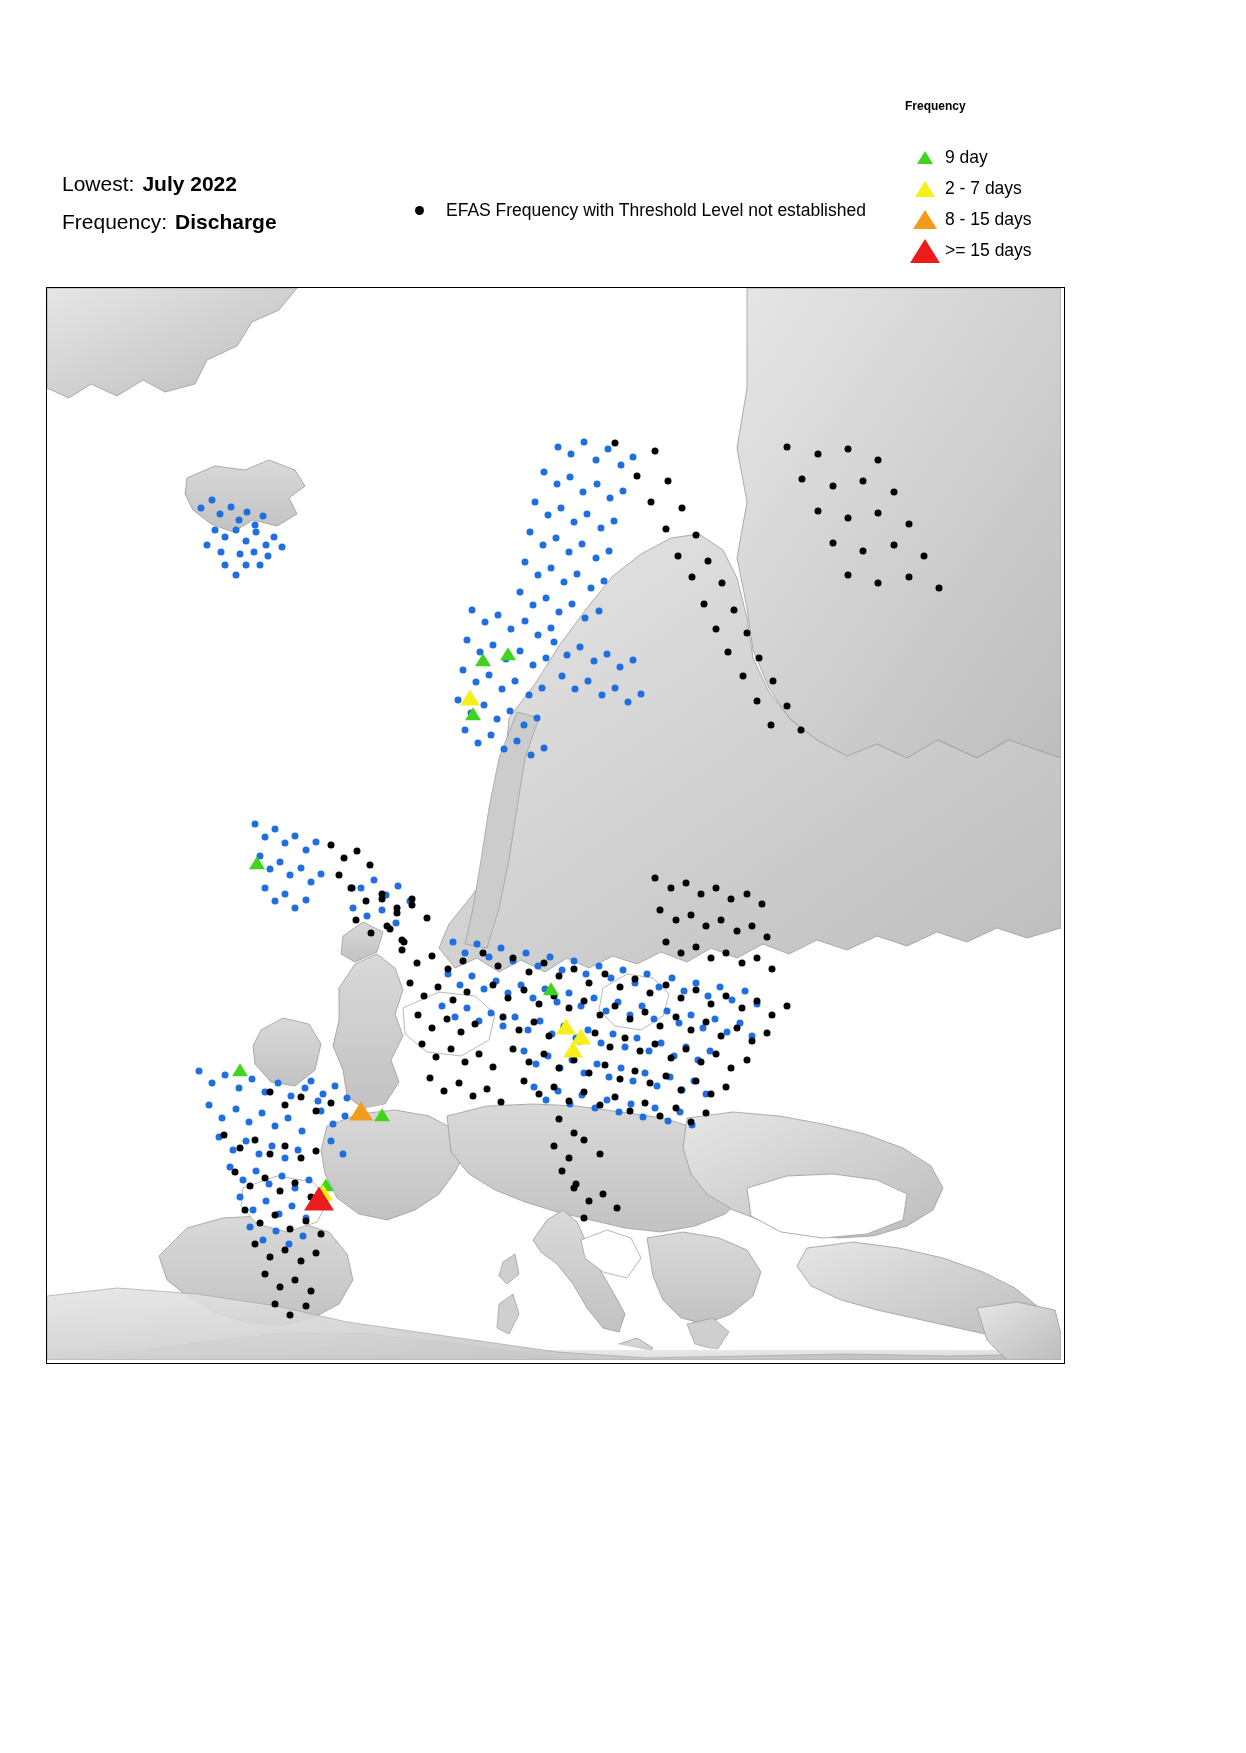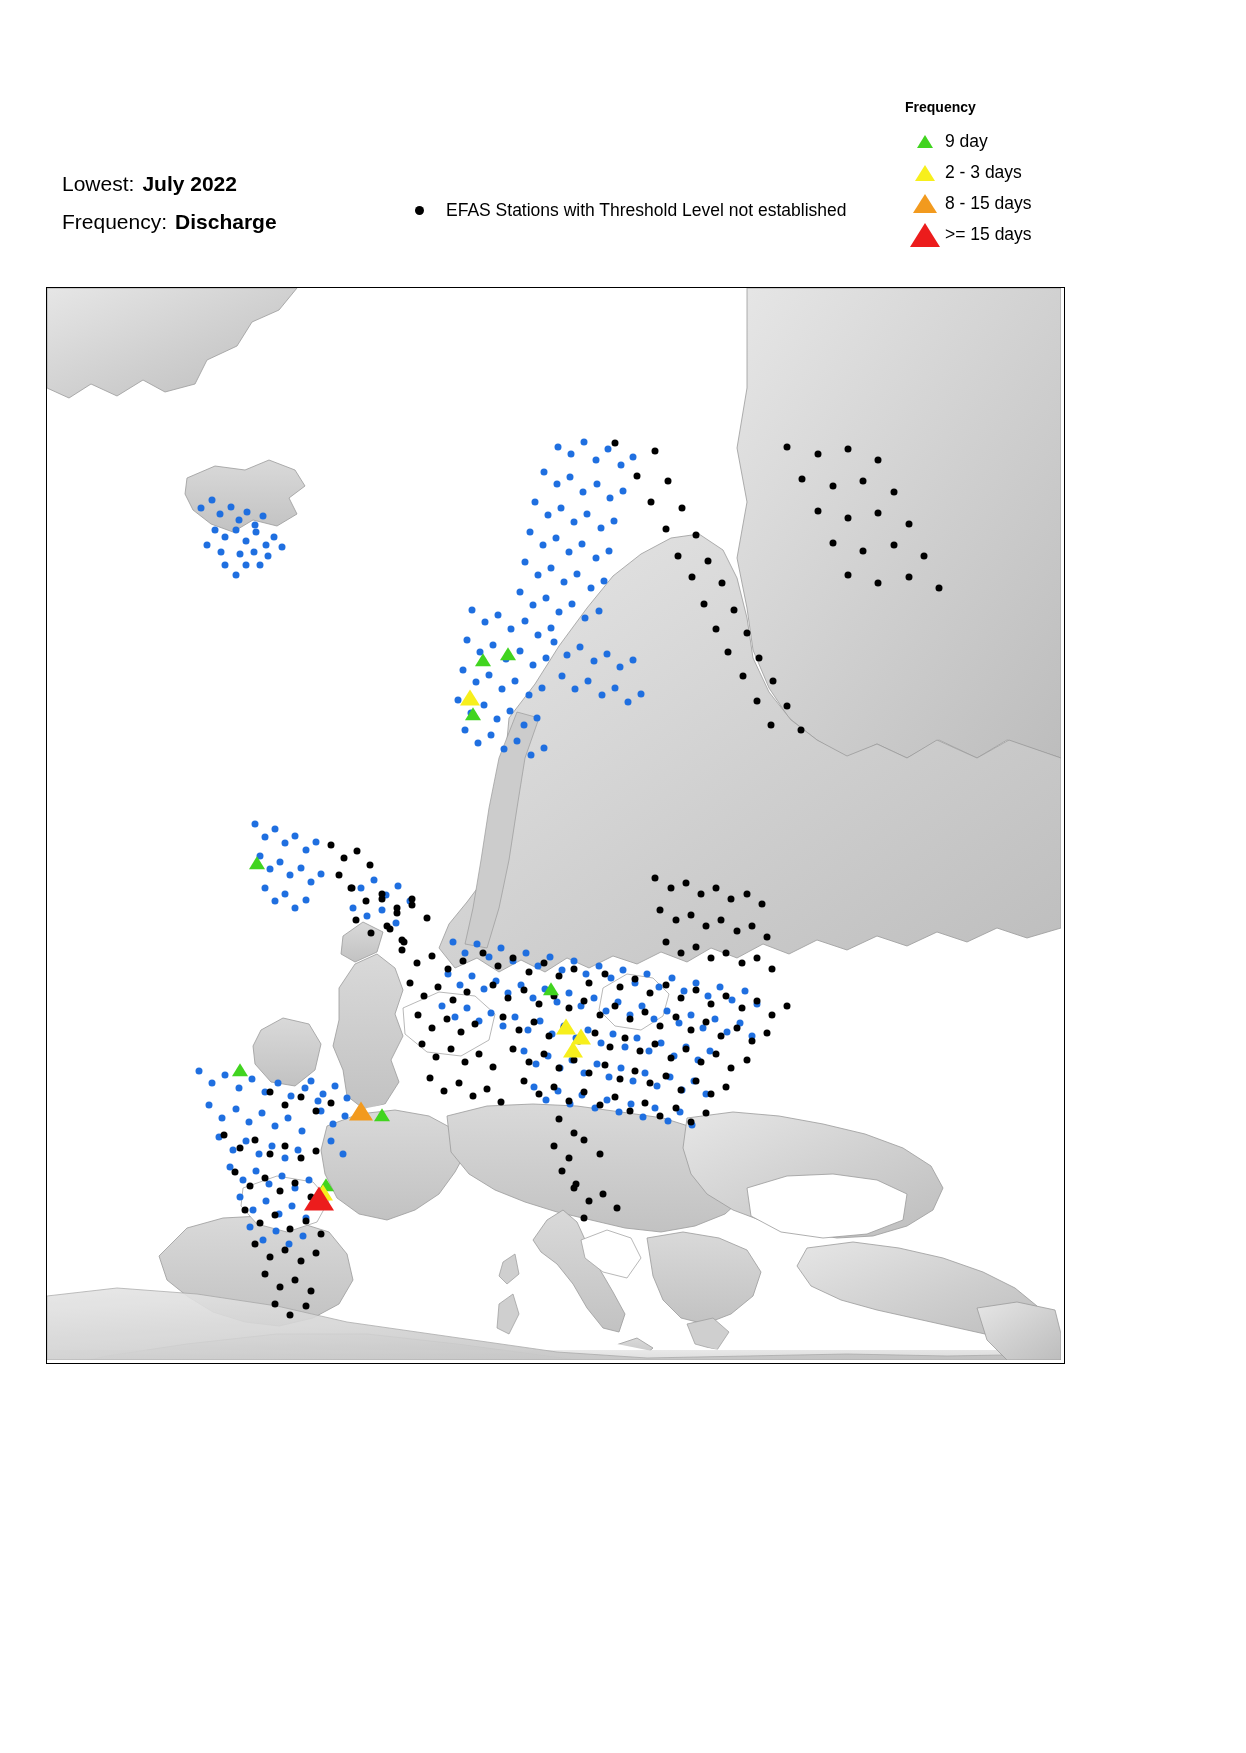--- a/index.html
+++ b/index.html
@@ -77,22 +77,22 @@
 
   
   .freq-legend {
     position: absolute;
     left: 905px;
     top: 99px;
     font-size: 17.5px;
   }
   .freq-title {
     font-weight: bold;
-    font-size: 14px;
-    margin-bottom: 11px;
+    font-size: 12px;
+    margin-bottom: 29px;
   }
   .freq-row {
     display: flex;
     align-items: center;
     height: 31px;
   }
   .tri-wrap {
     width: 40px;
     flex: 0 0 auto;
     display: flex;
@@ -158,37 +158,37 @@
     </div>
     <div class="info-row">
       <span class="info-label">Frequency:</span>
       <span class="info-value">Discharge</span>
     </div>
   </div>
 
   <div class="station-legend">
     <div class="st-row">
       <span class="st-dot black"></span>
-      <span>EFAS Stations with Threshold Level not established</span>
+      <span>EFAS Frequency with Threshold Level not established</span>
     </div>
   </div>
 
   <div class="freq-legend">
     <div class="freq-title">Frequency</div>
     <div class="freq-row">
       <span class="tri-wrap">
         <span class="tri" style="border-width:0 8px 13px 8px;border-bottom-color:#41d41f;"></span>
       </span>
       <span class="freq-label">9 day</span>
     </div>
     <div class="freq-row">
       <span class="tri-wrap">
         <span class="tri" style="border-width:0 10px 16px 10px;border-bottom-color:#f7ef1c;"></span>
       </span>
-      <span class="freq-label">2 - 3 days</span>
+      <span class="freq-label">2 - 7 days</span>
     </div>
     <div class="freq-row">
       <span class="tri-wrap">
         <span class="tri" style="border-width:0 12px 19px 12px;border-bottom-color:#f29a1e;"></span>
       </span>
       <span class="freq-label">8 - 15 days</span>
     </div>
     <div class="freq-row">
       <span class="tri-wrap">
         <span class="tri" style="border-width:0 15px 24px 15px;border-bottom-color:#ec1c1c;"></span>

